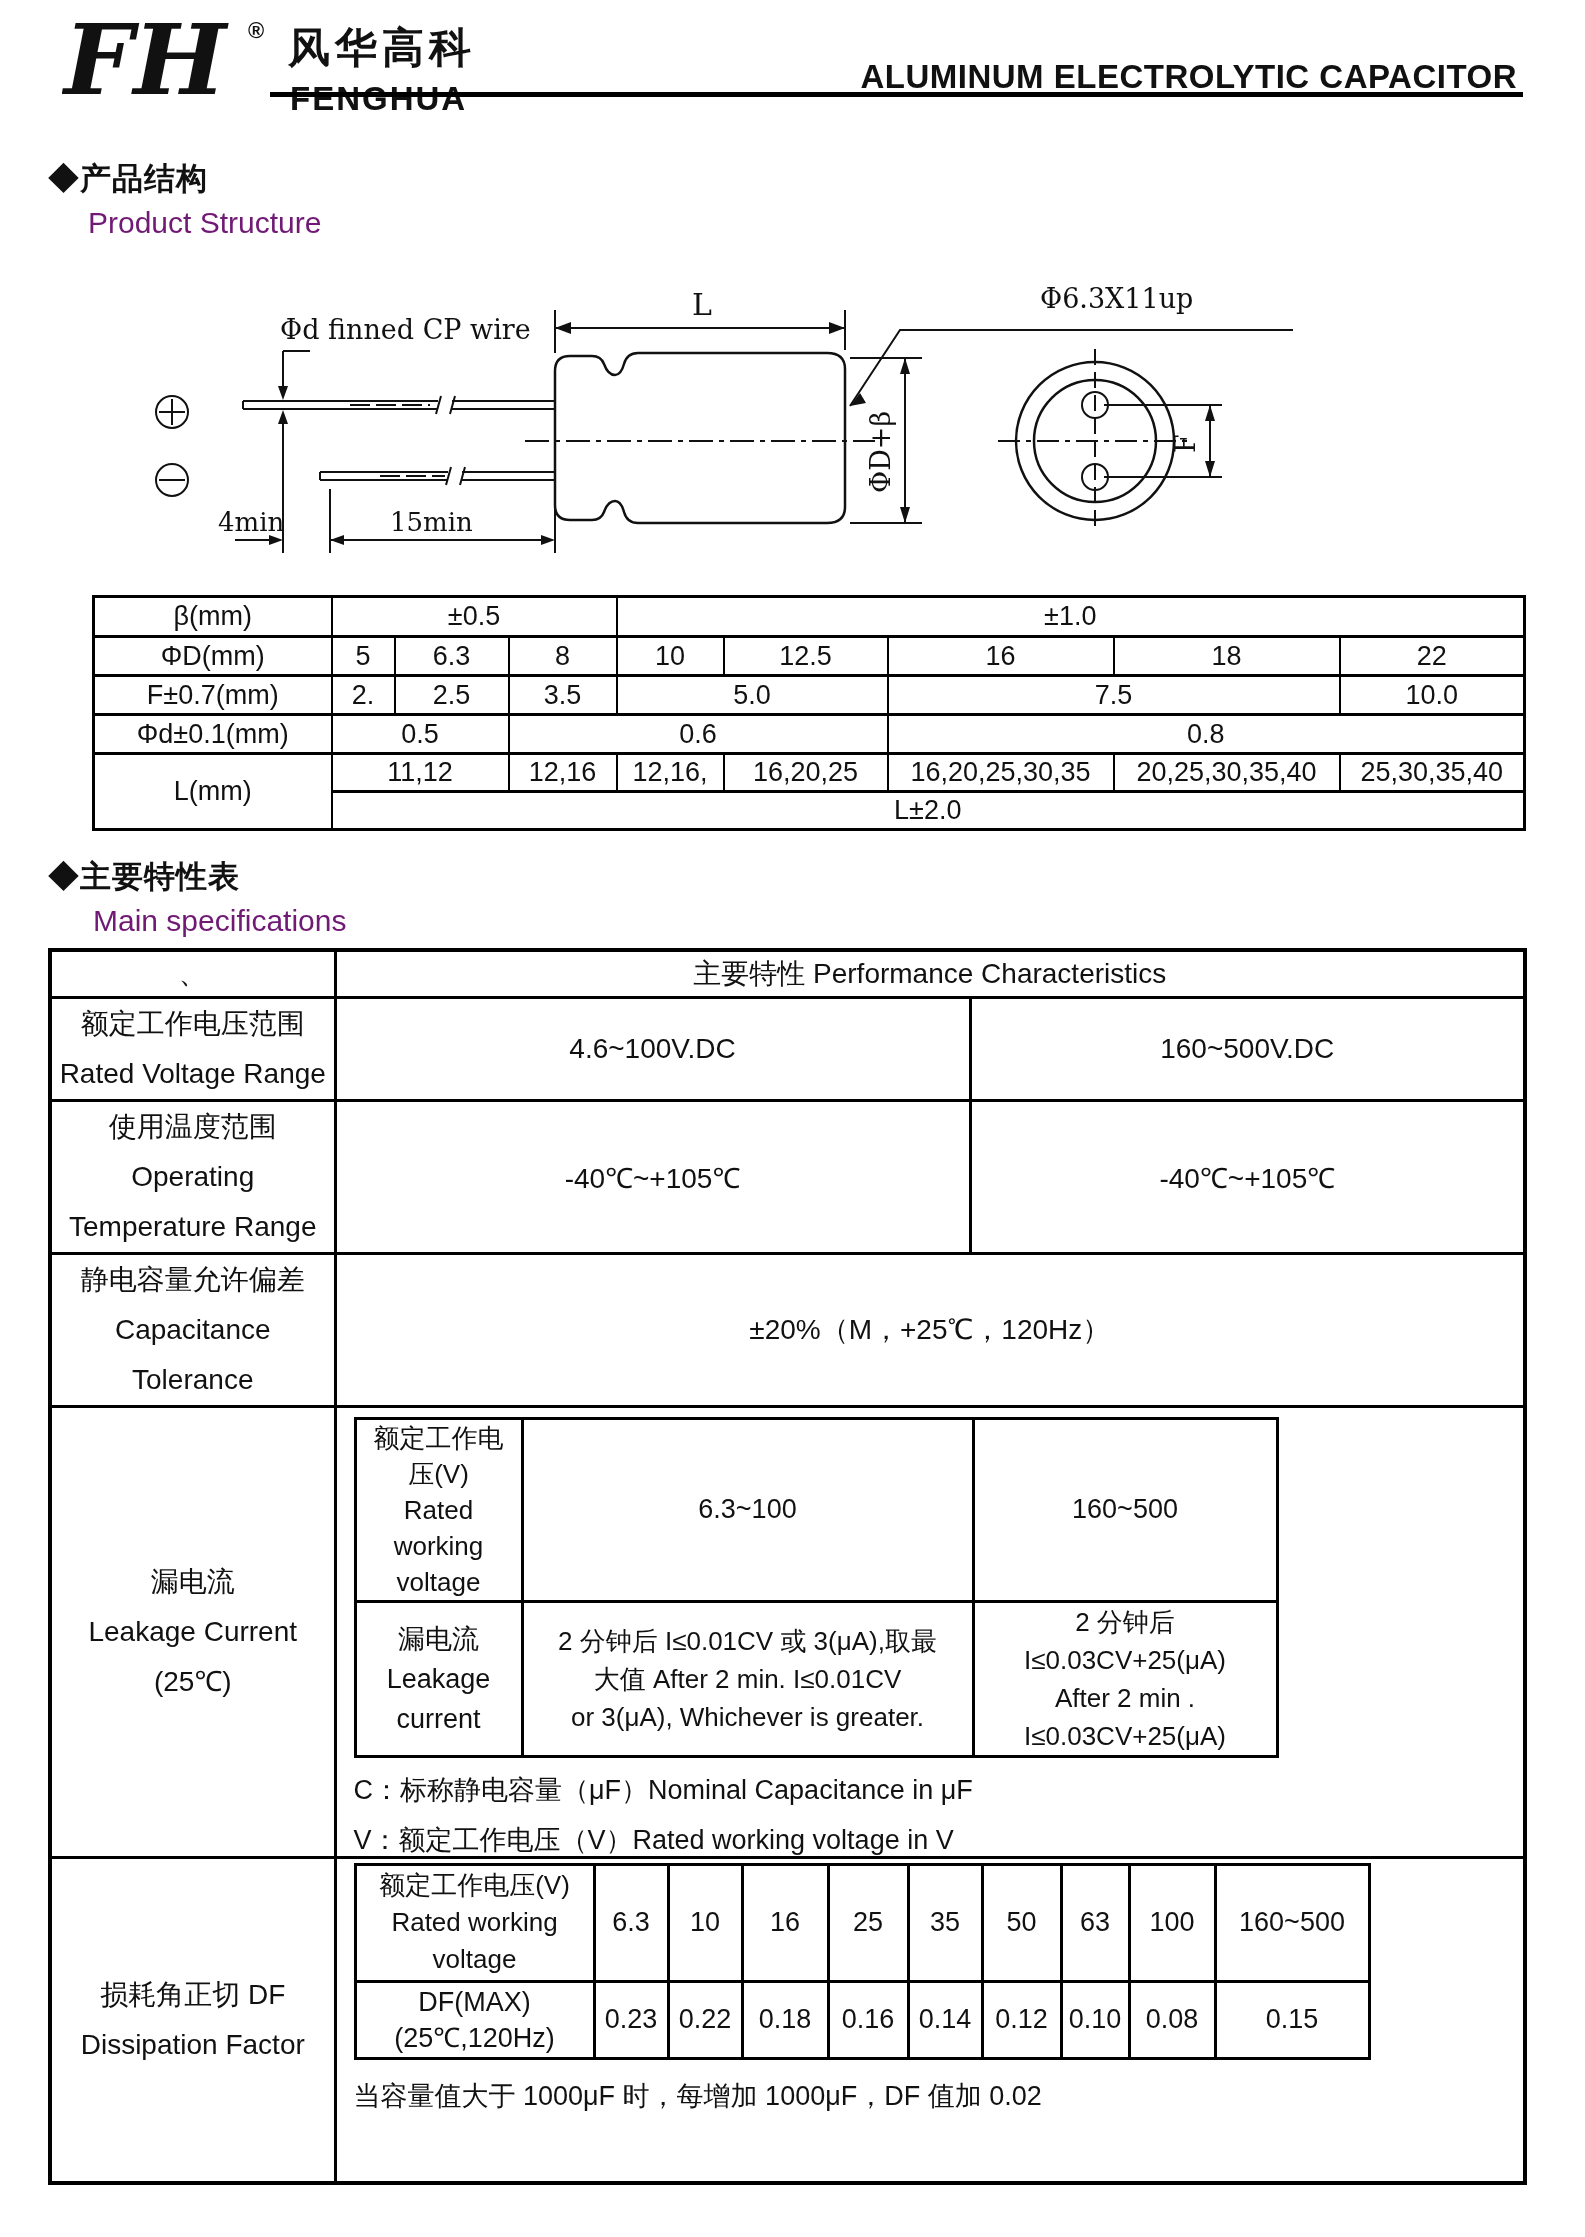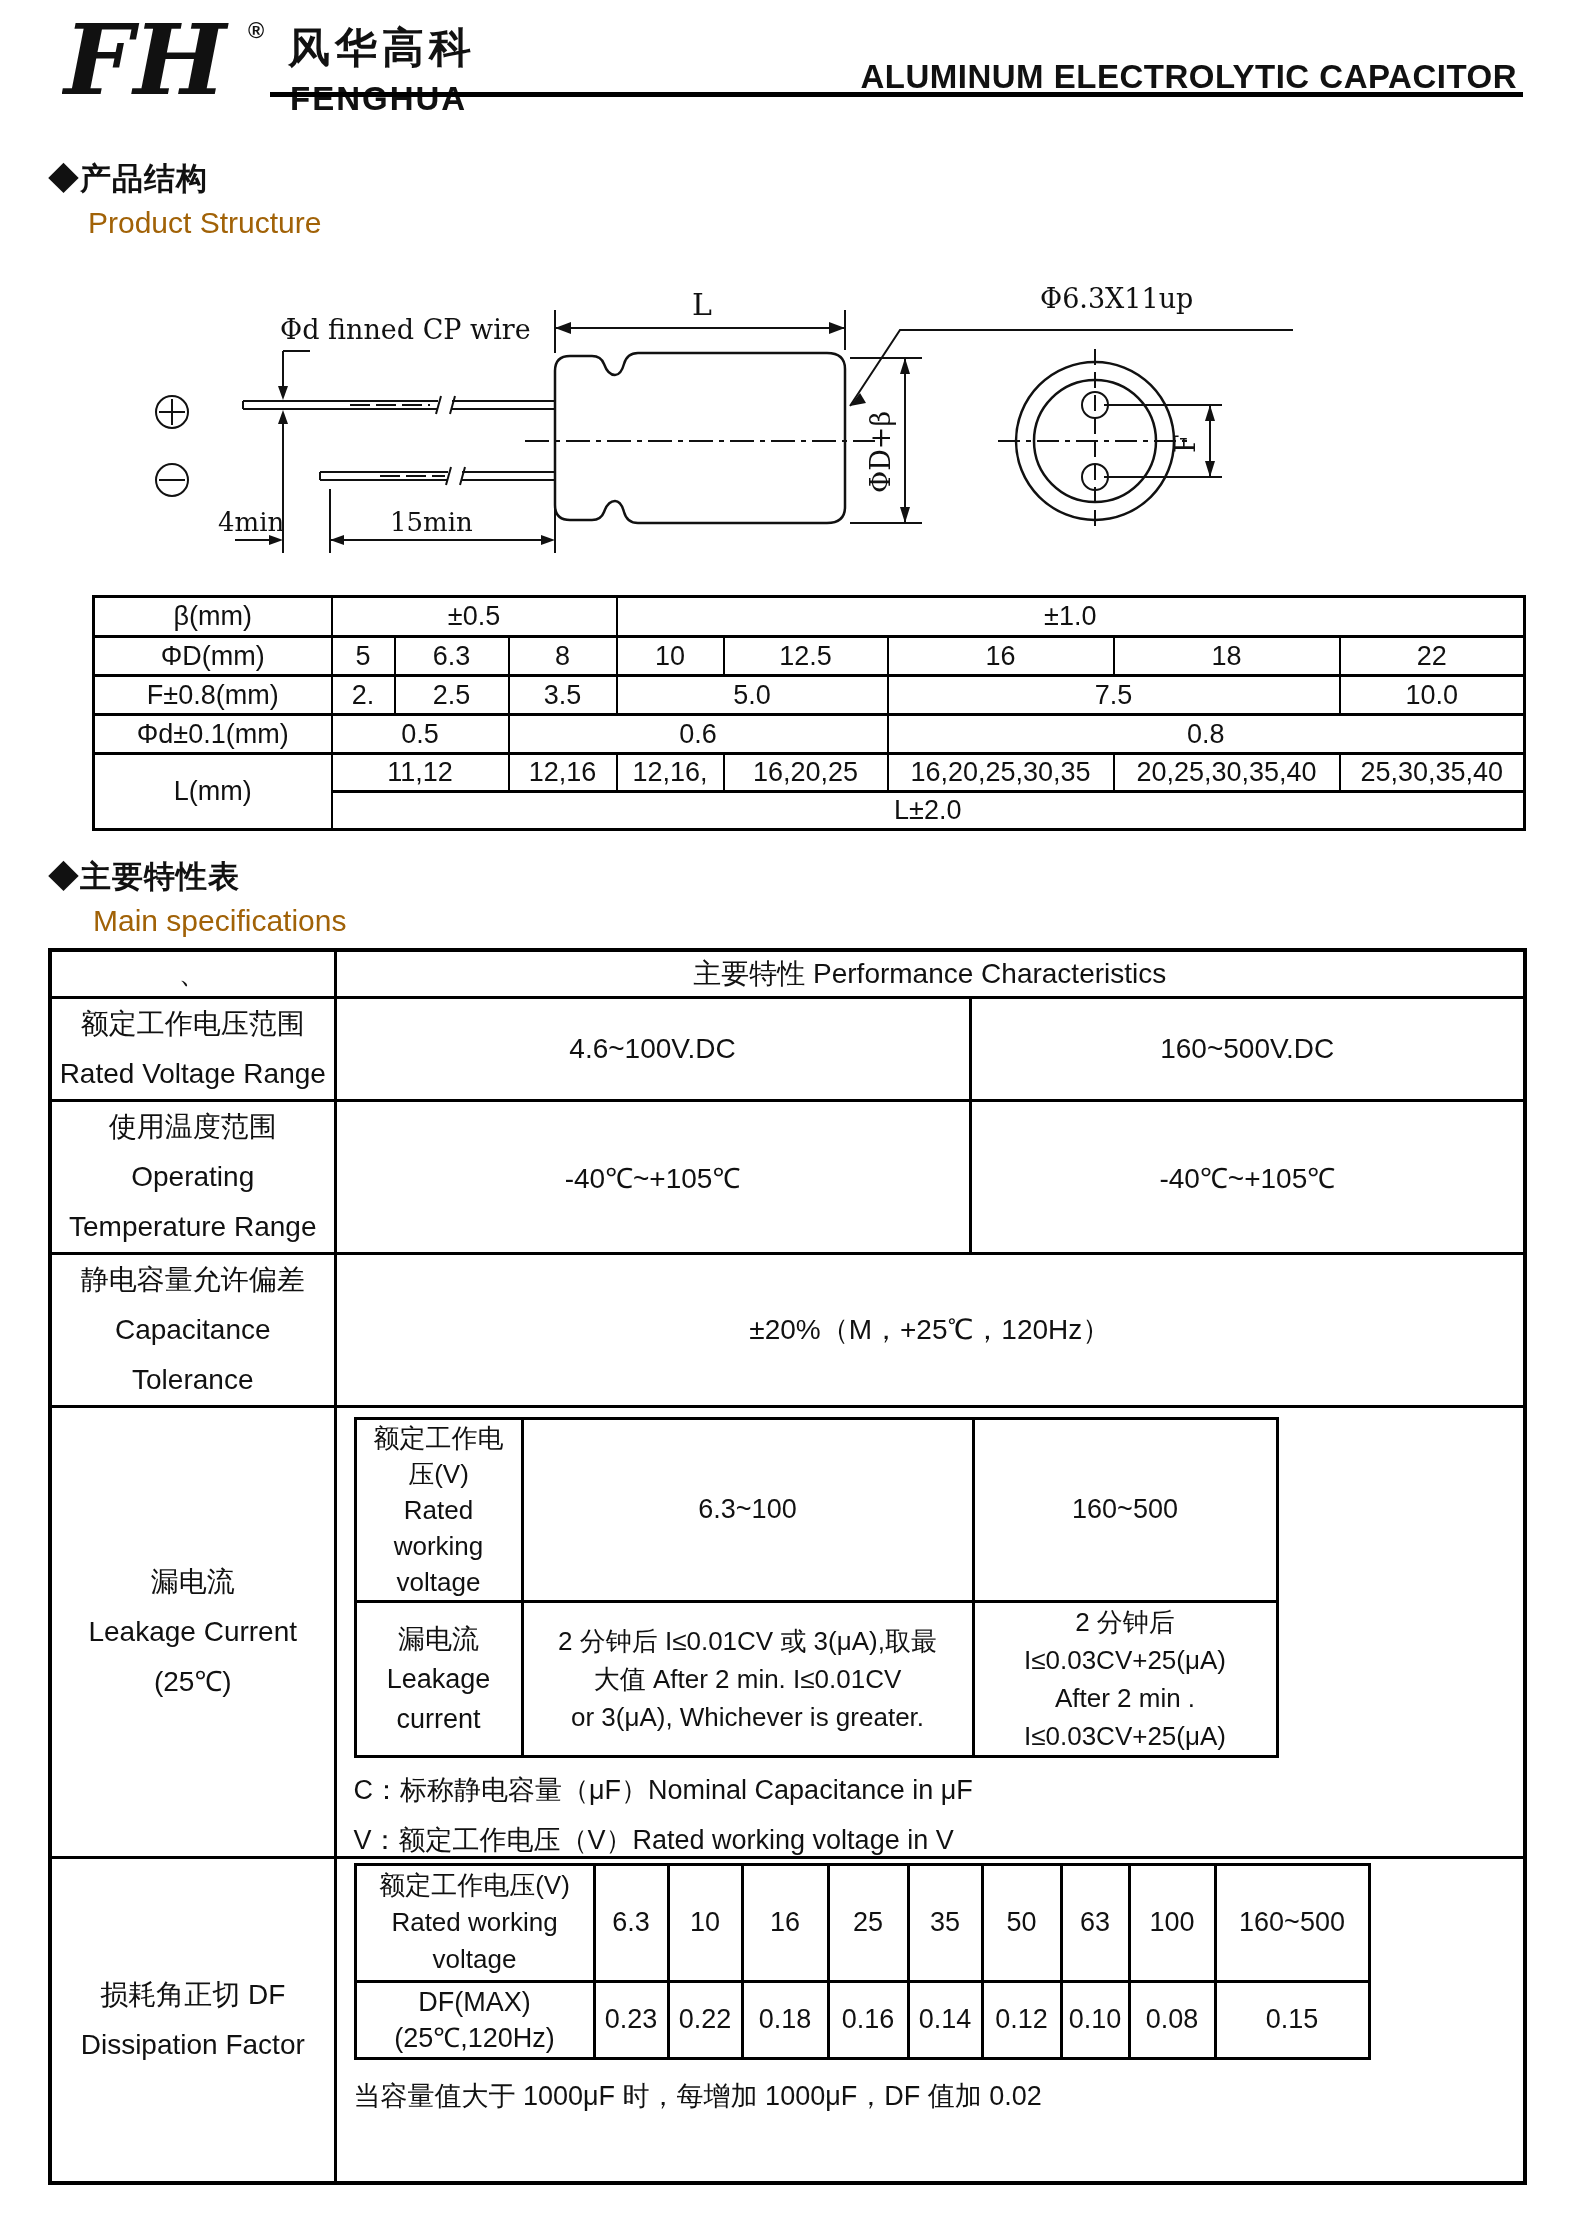--- a/index.html
+++ b/index.html
@@ -9,21 +9,21 @@
   .abs { position:absolute; }
 
   
   .logo-cn { font-size:42px; font-weight:bold; letter-spacing:5px; }
   .logo-en { font-size:33px; font-weight:bold; letter-spacing:2px; }
   .logo-reg { font-size:22px; font-weight:bold; }
   .doc-title { font-size:33px; font-weight:bold; letter-spacing:0.5px;margin-top:28px; }
   .title-rule { background:#000; height:5px; }
 
   .sec-cn { font-size:31px; font-weight:600; letter-spacing:1px; }
-  .sec-en { font-size:30px; color:#a16207; }
+  .sec-en { font-size:30px; color:#701a75; }
 
   
   table { border-collapse:collapse; table-layout:fixed; }
   .dimtab { width:1431px; font-size:27px; }
   .dimtab td { border:2px solid #000; border-top:3px solid #000; border-bottom:3px solid #000;
                text-align:center; vertical-align:middle; padding:0; }
   .dimtab { border:3px solid #000; }
 
   
   .spectab { width:1475px; font-size:28px; border:4px solid #000; }
@@ -187,21 +187,21 @@
         <td>5</td>
         <td>6.3</td>
         <td>8</td>
         <td>10</td>
         <td>12.5</td>
         <td>16</td>
         <td>18</td>
         <td>22</td>
       </tr>
       <tr style="height:39px">
-        <td>F±0.8(mm)</td>
+        <td>F±0.7(mm)</td>
         <td>2.</td>
         <td>2.5</td>
         <td>3.5</td>
         <td colspan="2">5.0</td>
         <td colspan="2">7.5</td>
         <td>10.0</td>
       </tr>
       <tr style="height:39px">
         <td>Φd±0.1(mm)</td>
         <td colspan="2">0.5</td>

